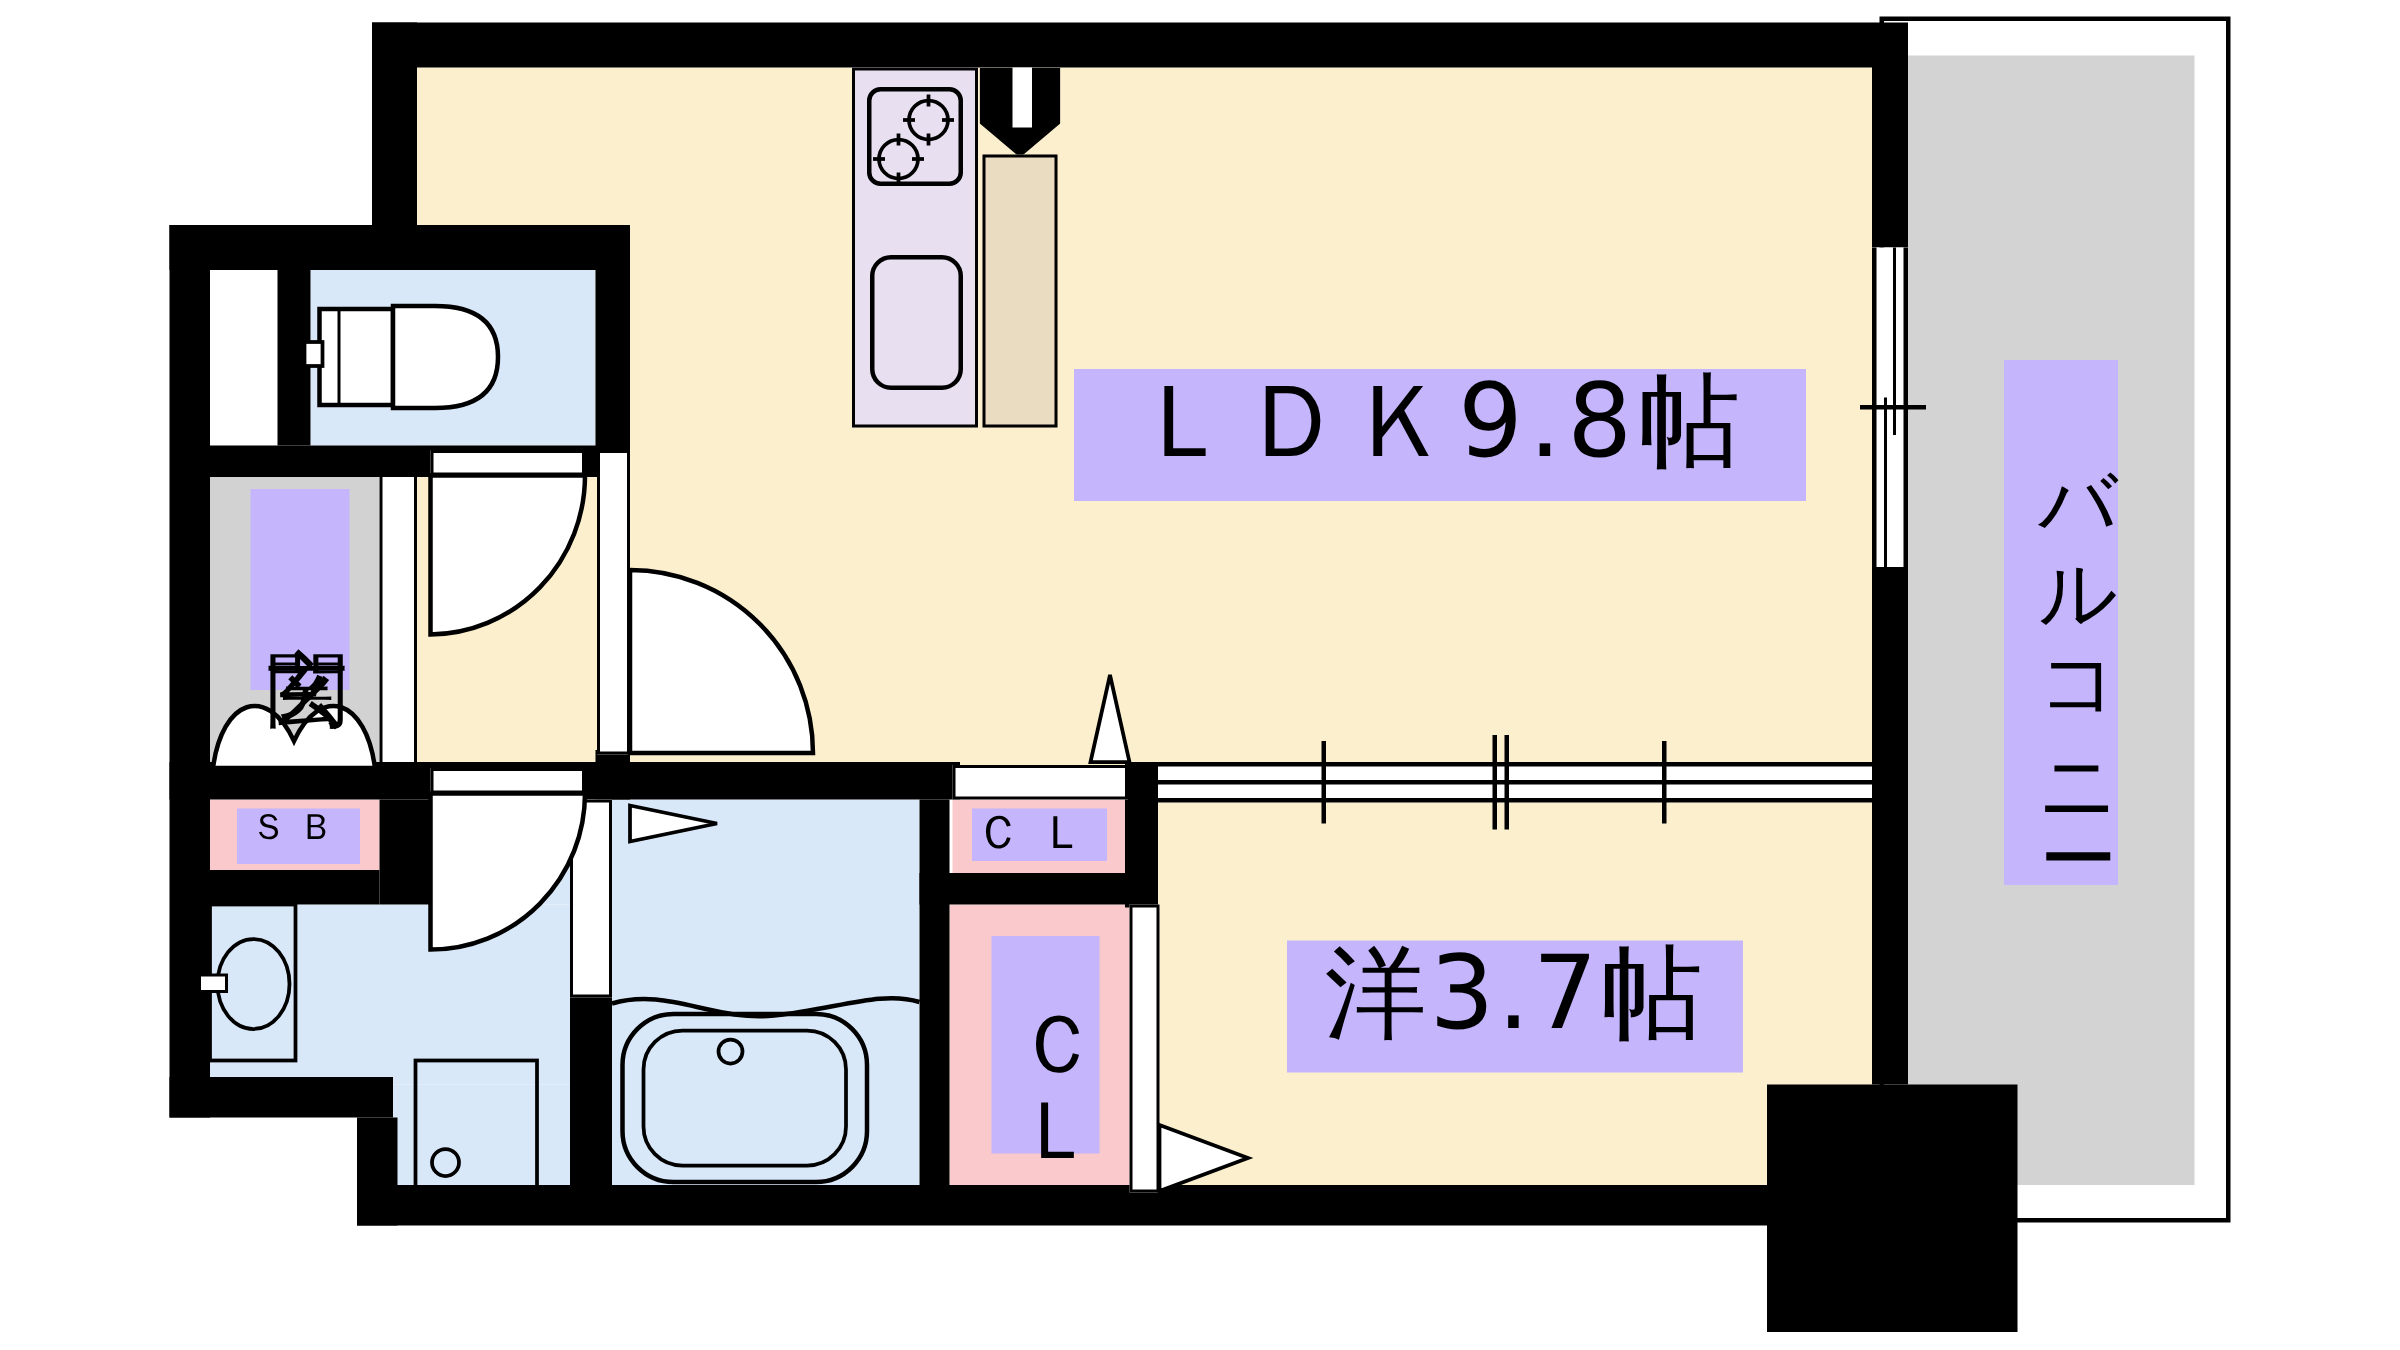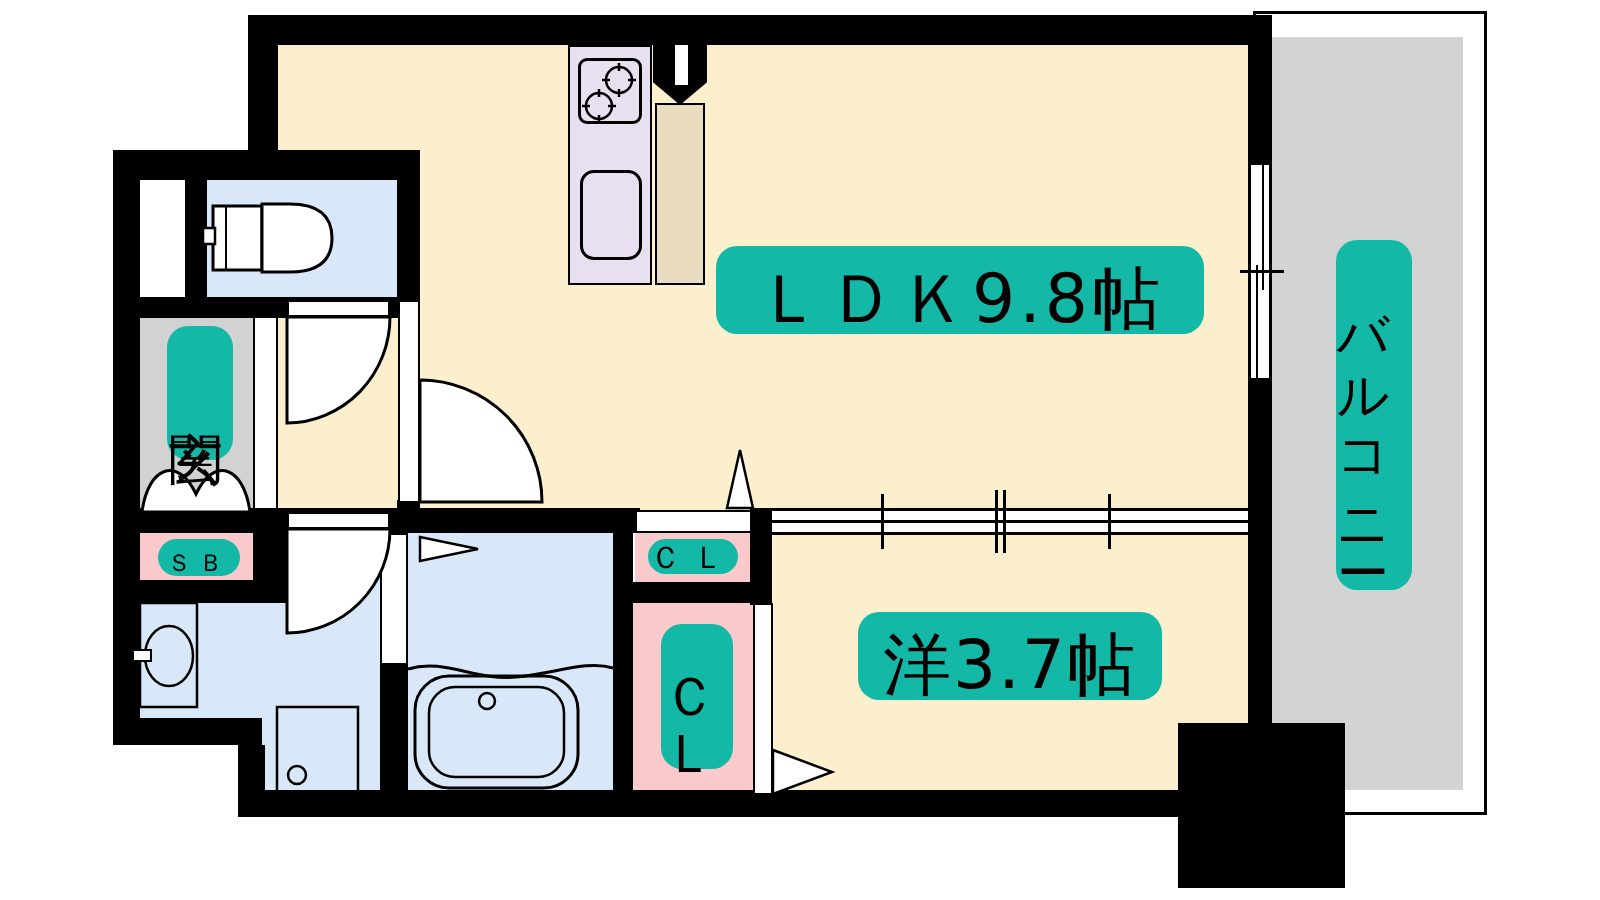--- a/index.html
+++ b/index.html
@@ -1,22 +1,22 @@
 <!DOCTYPE html>
 <html><head>
 <meta charset="utf-8">
 <style>
   html,body{margin:0;padding:0;background:#fff;}
   .plan{position:relative;width:1600px;height:900px;background:#fff;overflow:hidden;
         font-family:"DejaVu Sans","Liberation Sans",sans-serif;color:#000;}
   .abs{position:absolute;}
   .wall{position:absolute;background:#000;}
   .leaf{position:absolute;background:#fff;border:2px solid #000;box-sizing:border-box;}
-  .label{position:absolute;background:#14b8a6;display:flex;align-items:flex-end;justify-content:center;
-         font-weight:500;line-height:1.05;white-space:nowrap;border-radius:21px;}
+  .label{position:absolute;background:#c4b5fd;display:flex;align-items:flex-start;justify-content:center;
+         font-weight:500;line-height:1.05;white-space:nowrap;}
   .vlabel{writing-mode:vertical-rl;text-orientation:upright;}
   svg{position:absolute;left:0;top:0;}
 </style>
 </head>
 <body>
 
 <div class="plan">
 
   <div class="abs" style="left:1253px;top:11px;width:234px;height:804px;border:3px solid #000;box-sizing:border-box;background:#fff;"></div>
   <div class="abs" style="left:1272px;top:37px;width:191px;height:753px;background:#D3D3D3;"></div>
@@ -124,21 +124,21 @@
     <circle cx="487" cy="701" r="8" fill="#D9E8F8" stroke="#000" stroke-width="2.5"></circle>
 
     <path d="M420,537 L478,549 L420,561 Z" fill="#fff" stroke="#000" stroke-width="2.5"></path>
     <path d="M727,508 L740,450 L753,508 Z" fill="#fff" stroke="#000" stroke-width="2.5"></path>
     <path d="M773,750 L832,772 L773,794 Z" fill="#fff" stroke="#000" stroke-width="2.5"></path>
   </svg>
 
   <div class="label" style="left:716px;top:246px;width:488px;height:88px;font-size:68px;letter-spacing:4px;">
     <span>ＬＤＫ9.8帖</span>
   </div>
-  <div class="label" style="left:858px;top:612px;width:304px;height:88px;font-size:68px;letter-spacing:2px;">
+  <div class="label" style="left:858px;top:627px;width:304px;height:88px;font-size:68px;letter-spacing:2px;">
     <span>洋3.7帖</span>
   </div>
   <div class="label vlabel" style="left:1336px;top:240px;width:76px;height:350px;font-size:52px;letter-spacing:8px;">
     <span>バルコニー</span>
   </div>
   <div class="label vlabel" style="left:167px;top:326px;width:66px;height:134px;font-size:54px;letter-spacing:6px;">
     <span>玄関</span>
   </div>
   <div class="label" style="left:158px;top:539px;width:82px;height:37px;font-size:24px;letter-spacing:8px;">
     <span>ＳＢ</span>

